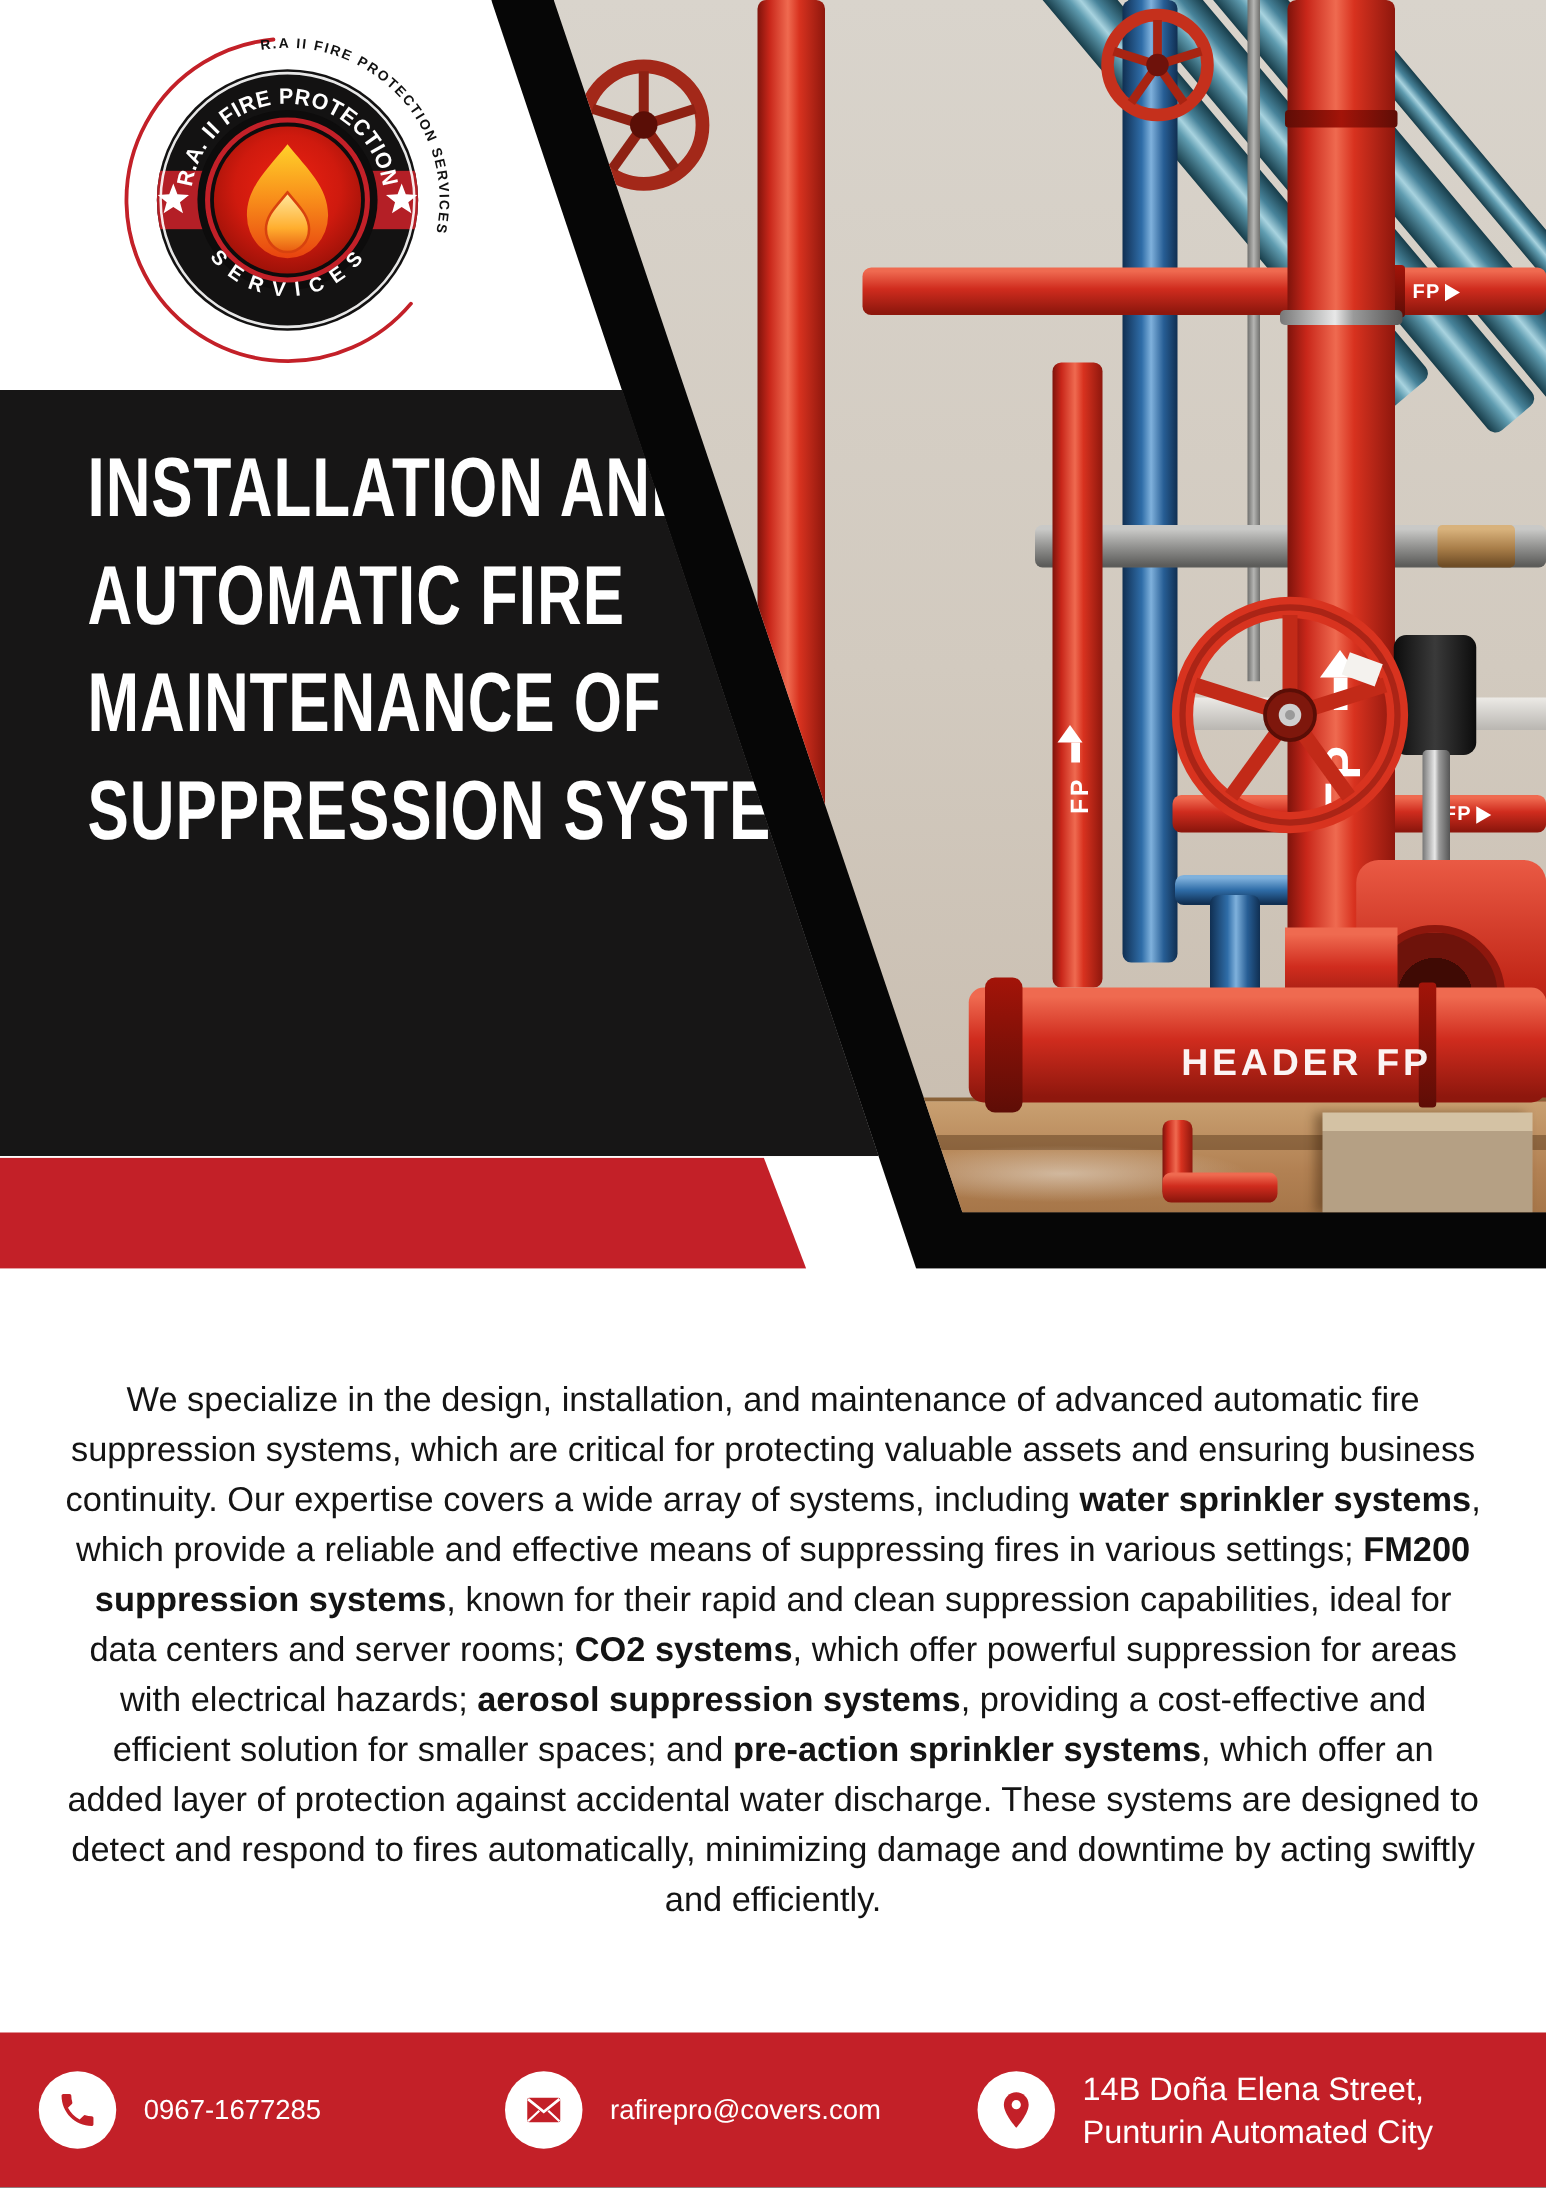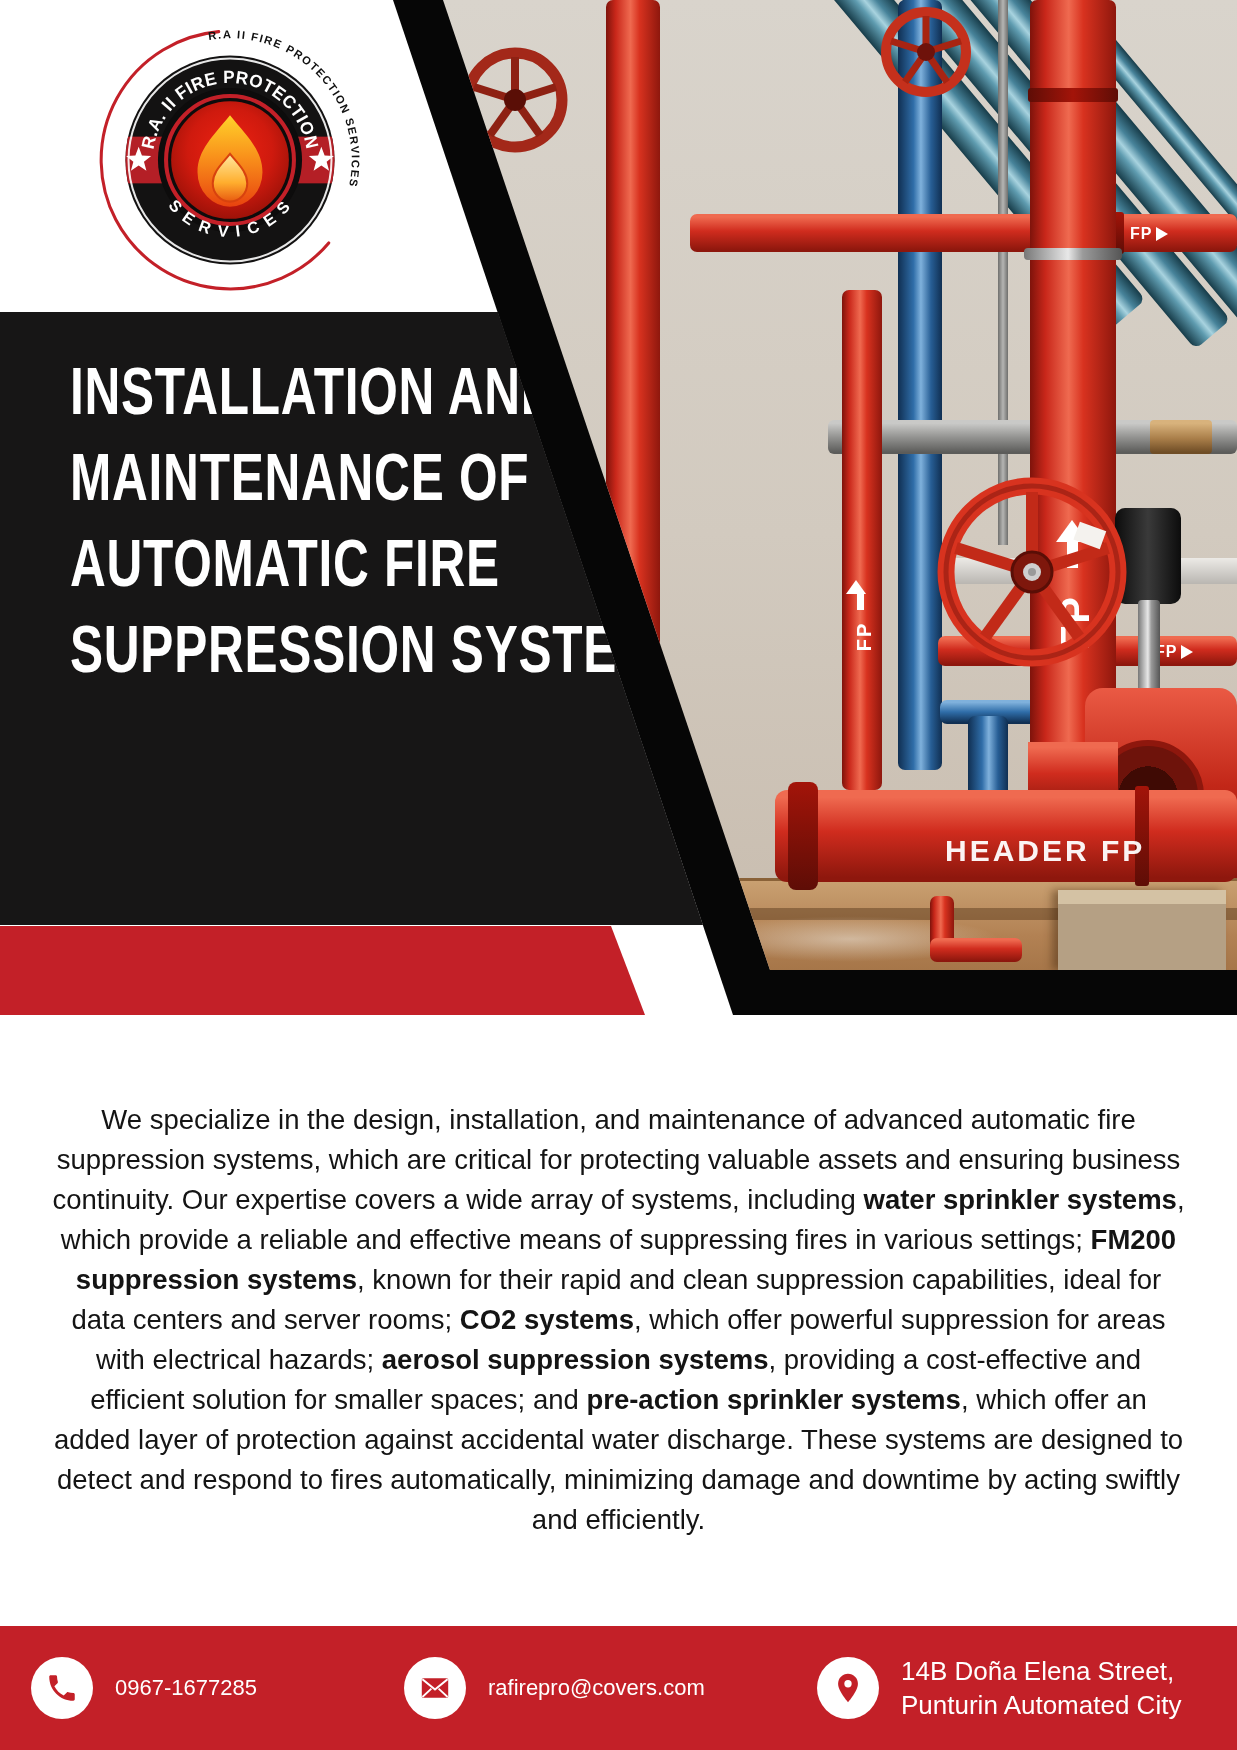--- a/index.html
+++ b/index.html
@@ -77,21 +77,21 @@
 
   
   .footer{position:absolute;left:0;top:1626px;width:1237px;height:124px;background:var(--accent-red);}
   .contact{position:absolute;display:flex;align-items:center;gap:22px;height:124px;top:0;}
   .contact .bubble{width:62px;height:62px;border-radius:50%;background:#fff;display:flex;
                    align-items:center;justify-content:center;flex:0 0 auto;}
   .contact .ctext{color:#fff;font-size:22px;}
   .contact .ctext.addr{font-size:26px;line-height:34px;}
   .c-phone{left:31px;}
   .c-mail{left:404px;}
-  .c-addr{left:817px;align-items:center;}
+  .c-addr{left:782px;align-items:center;}
 </style>
 </head>
 <body>
 
 <div class="page">
 
   <div class="frame"></div>
 
   <div class="photo">
     <div class="wall"></div>
@@ -193,22 +193,22 @@
 
     <div class="pv" style="left:930px;top:896px;width:24px;height:64px;"></div>
     <div class="ph" style="left:930px;top:938px;width:92px;height:24px;"></div>
 
     <div class="photo-shade"></div>
   </div>
 
   <div class="panel">
     <div class="title">
       <div class="line"><span class="tline">INSTALLATION AND</span></div>
+      <div class="line"><span class="tline">AUTOMATIC FIRE</span></div>
       <div class="line"><span class="tline">MAINTENANCE OF</span></div>
-      <div class="line"><span class="tline">AUTOMATIC FIRE</span></div>
       <div class="line"><span class="tline">SUPPRESSION SYSTEMS</span></div>
     </div>
   </div>
 
   <div class="stripe"></div>
 
   <svg class="logo" viewBox="0 0 268 268">
     <defs>
       <radialGradient id="gDisc" cx="50%" cy="42%" r="65%">
         <stop offset="0%" stop-color="#ef2212"></stop>

